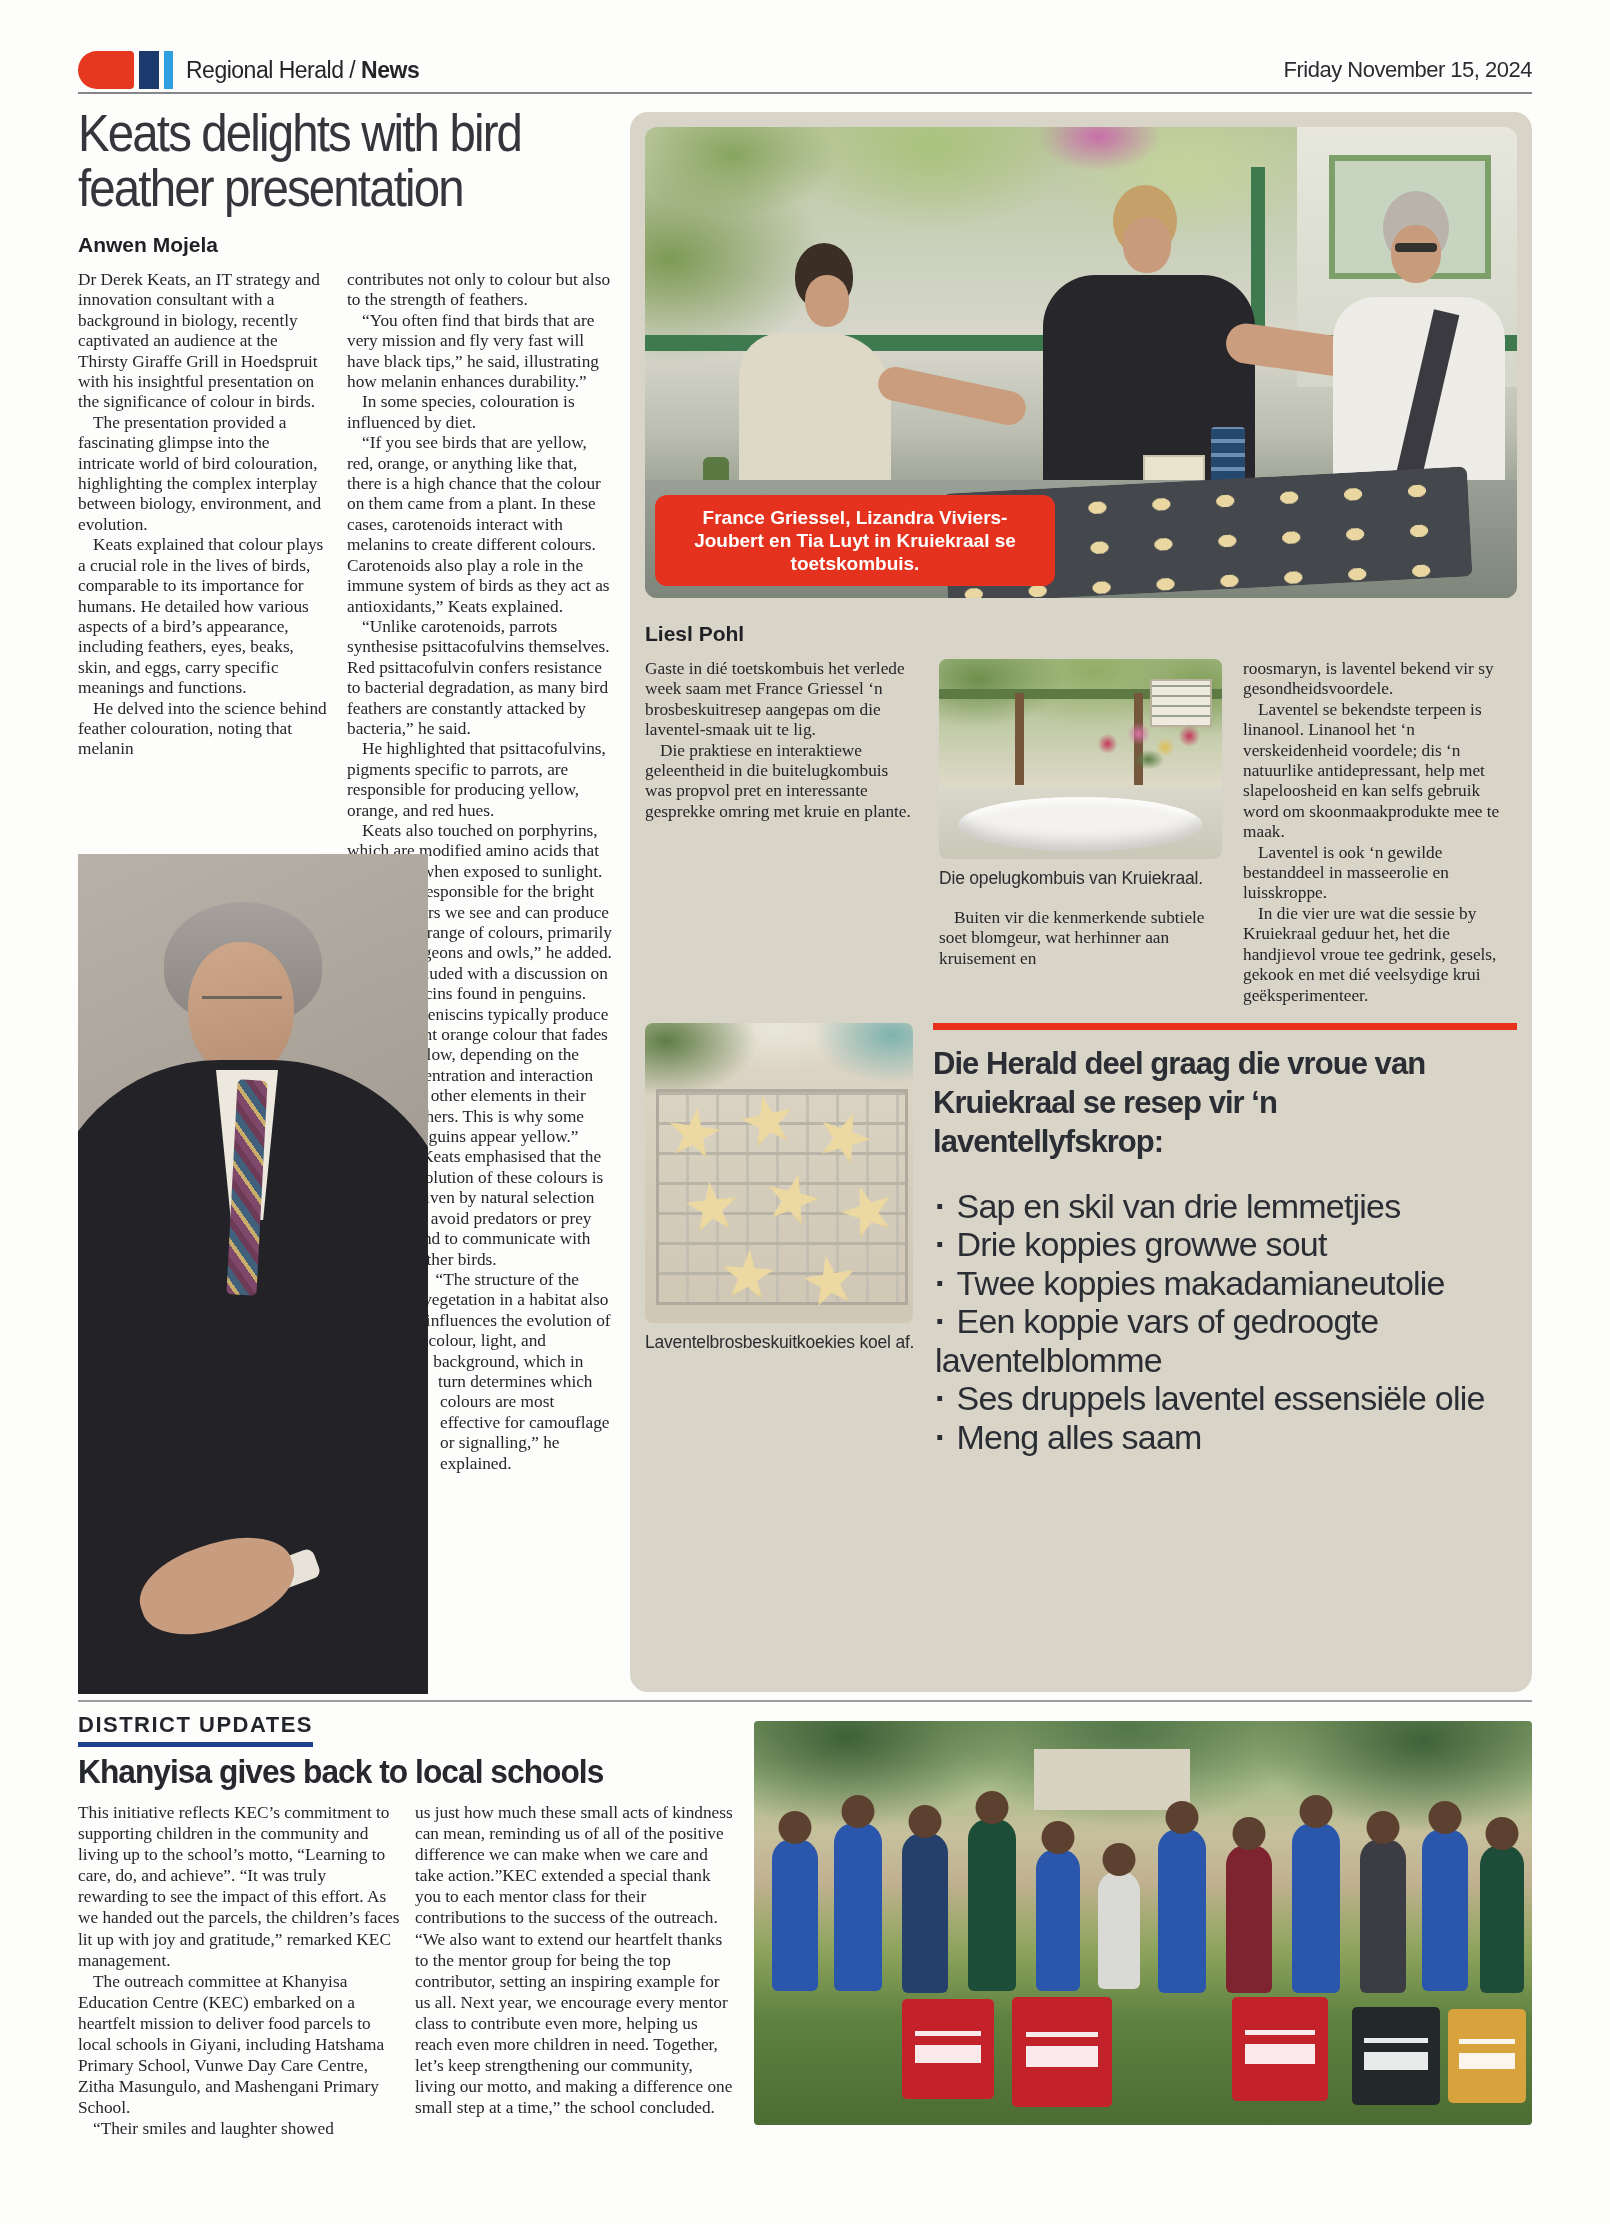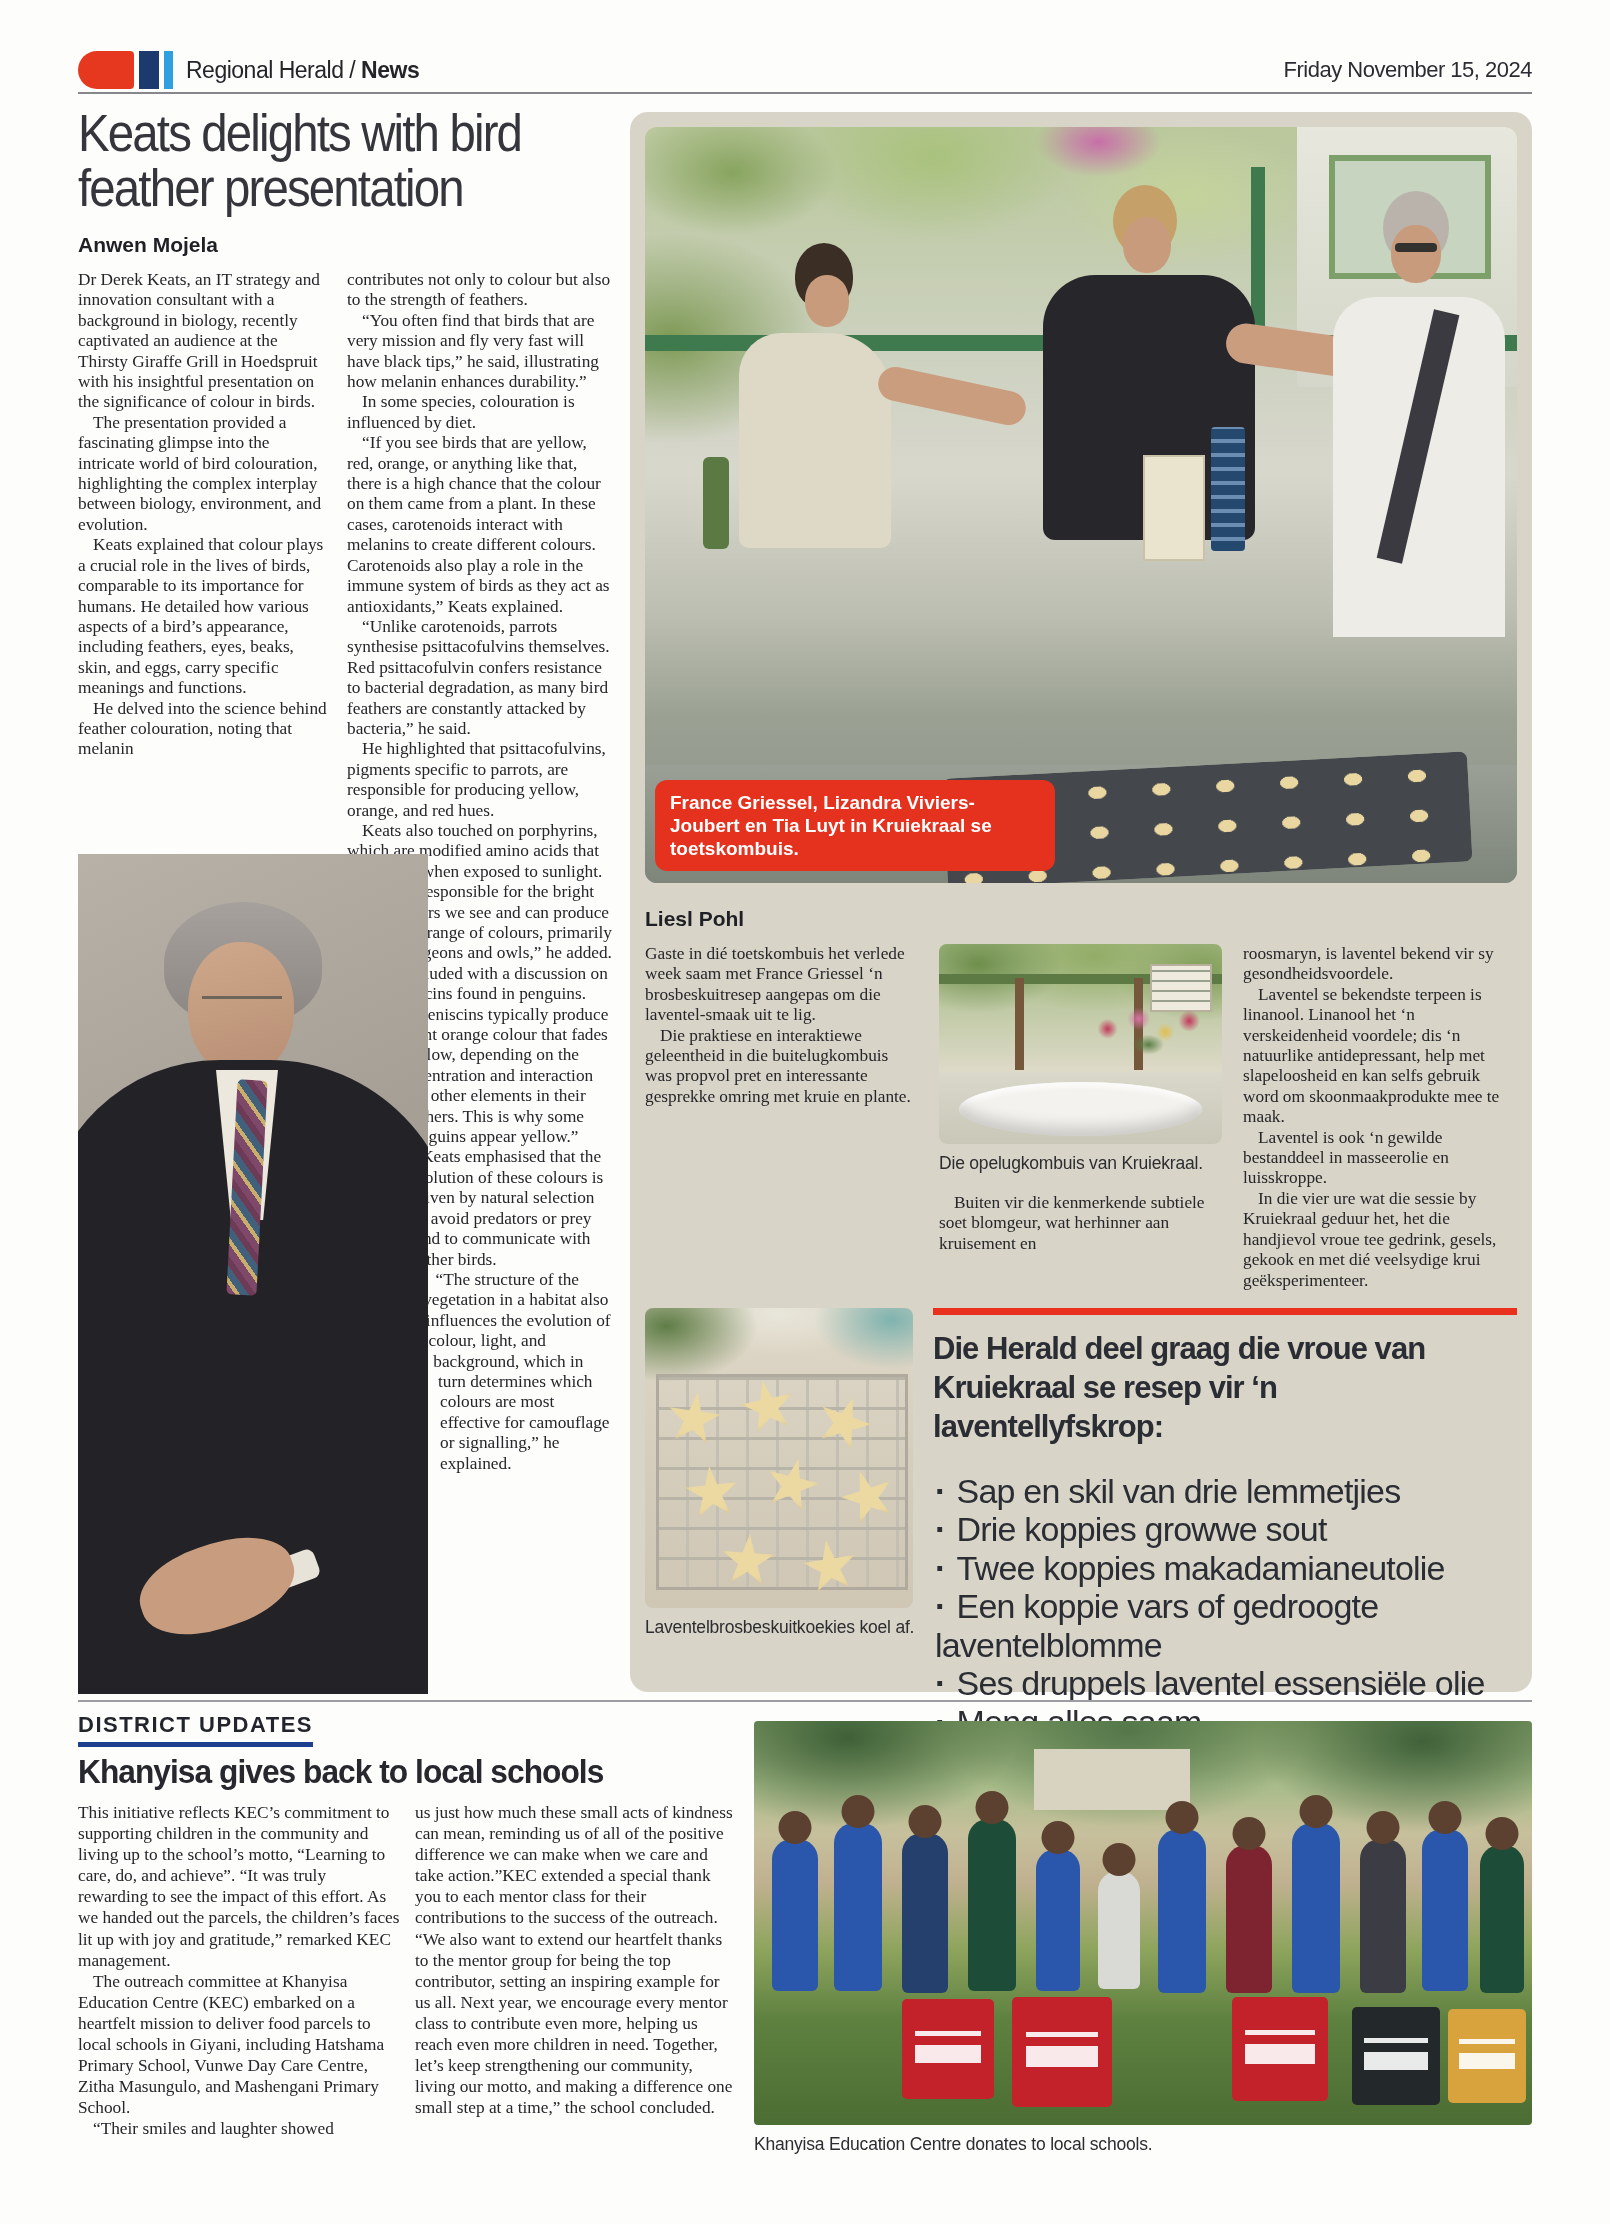--- a/index.html
+++ b/index.html
@@ -57,21 +57,21 @@
           transform:rotate(3deg);
           background:repeating-linear-gradient(52deg,#7e486a 0 7px,#c9ae6b 7px 11px,#40607c 11px 18px,#6d3b55 18px 24px);}
   .pt-hand{position:absolute;left:60px;top:690px;width:158px;height:84px;background:#c89c7e;
            border-radius:46%;transform:rotate(-18deg);}
   .pt-cuff{position:absolute;left:196px;top:700px;width:44px;height:30px;background:#e7e3d8;
            border-radius:8px;transform:rotate(-20deg);}
 
   
   .rblock{position:absolute;left:630px;top:112px;width:902px;height:1580px;background:#d8d4c7;
           border-radius:18px;padding:15px;box-sizing:border-box;}
-  .photo1{position:relative;width:872px;height:756px;border-radius:12px;overflow:hidden;}
+  .photo1{position:relative;width:872px;height:471px;border-radius:12px;overflow:hidden;text-align:center;}
   .photo-cap{position:absolute;left:10px;bottom:12px;width:400px;background:#e5321f;color:#fff;
              font-family:"Liberation Sans",sans-serif;font-weight:700;font-size:19px;line-height:23px;
              padding:11px 15px;border-radius:12px;box-sizing:border-box;}
   .lav-hl{margin-top:12px;}
   .lav-hl .bigline{font-size:63px;line-height:67px;letter-spacing:-1.5px;transform:scaleX(.94);}
   .lav-by{margin-top:24px;}
   .lcols{display:flex;gap:21px;margin-top:13px;}
   .lc1{width:280px;}
   .lc2{width:283px;}
   .lc3{width:281px;}
@@ -376,16 +376,15 @@
         <div class="kid" style="left:538px;top:102px;width:48px;height:170px;background:#2a57ac;"></div>
         <div class="kid" style="left:606px;top:118px;width:46px;height:154px;background:#3c3c44;"></div>
         <div class="kid" style="left:668px;top:108px;width:46px;height:162px;background:#2a57ac;"></div>
         <div class="kid" style="left:726px;top:124px;width:44px;height:148px;background:#1d4c38;"></div>
         <div class="bag" style="left:148px;bottom:26px;width:92px;height:100px;background:#c4222a;"></div>
         <div class="bag" style="left:258px;bottom:18px;width:100px;height:110px;background:#c4222a;"></div>
         <div class="bag" style="left:478px;bottom:24px;width:96px;height:104px;background:#c4222a;"></div>
         <div class="bag" style="left:598px;bottom:20px;width:88px;height:98px;background:#23282b;"></div>
         <div class="bag" style="left:694px;bottom:22px;width:78px;height:94px;background:#d8a23c;"></div>
       </div>
-      <div class="figcap d-cap">Khanyisa Education Centre donates to local schools.</div>
     </div>
   </div>
 </div>
 
 </body></html>

